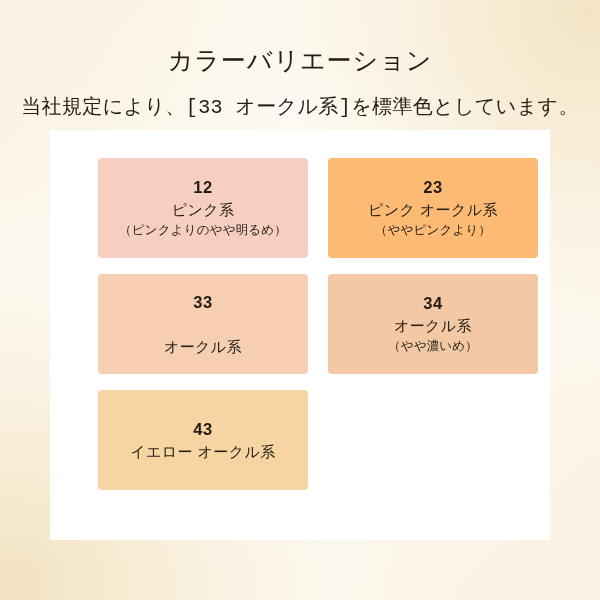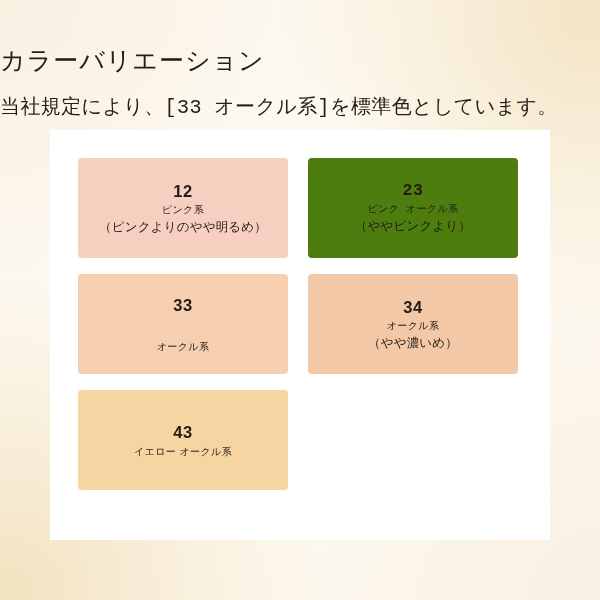--- a/index.html
+++ b/index.html
@@ -22,20 +22,21 @@
       radial-gradient(circle at 2% 98%, #f2e2c0 0%, rgba(242,226,192,0) 38%),
       radial-gradient(circle at 0% 0%, #f9f1e2 0%, rgba(249,241,226,0) 45%),
       radial-gradient(circle at 100% 100%, #f9f1e3 0%, rgba(249,241,227,0) 45%),
       linear-gradient(135deg, #fdf8ef 0%, #fffdf8 48%, #fdf7ec 100%);
   }
   .header {
     position: absolute;
     left: 0;
     top: 0;
     width: 600px;
+    text-align: center;
   }
   .title {
     margin: 0;
     padding-top: 44px;
     font-size: 25px;
     font-weight: normal;
     letter-spacing: 1px;
     color: #231c14;
   }
   .subtitle {
@@ -49,21 +50,21 @@
   .panel {
     position: absolute;
     left: 50px;
     top: 130px;
     width: 500px;
     height: 410px;
     background: #ffffff;
   }
   .swatch-grid {
     position: absolute;
-    left: 28px;
+    left: 48px;
     top: 28px;
     width: 440px;
     display: flex;
     flex-wrap: wrap;
     gap: 16px 20px;
   }
   .swatch {
     width: 210px;
     height: 100px;
     border-radius: 4px;
@@ -74,21 +75,21 @@
     text-align: center;
     color: #231c14;
   }
   .swatch-code {
     font-size: 16.5px;
     font-weight: bold;
     line-height: 1.25;
     letter-spacing: 0.5px;
   }
   .swatch-name {
-    font-size: 10px;
+    font-size: 15px;
     line-height: 1.3;
     letter-spacing: 0.4px;
     padding-top: 2px;
   }
   .swatch-note {
     font-size: 12.5px;
     line-height: 1.3;
     letter-spacing: 0.2px;
     padding-top: 3px;
   }
@@ -105,21 +106,21 @@
 
   <div class="panel">
     <div class="swatch-grid">
 
       <div class="swatch" style="background-color: rgb(247, 207, 192);">
         <div class="swatch-code">12</div>
         <div class="swatch-name">ピンク系</div>
         <div class="swatch-note">（ピンクよりのやや明るめ）</div>
       </div>
 
-      <div class="swatch" style="background-color: #4d7c0f; font-family: Liberation Mono, monospace;">
+      <div class="swatch" style="background-color: #fdba74;">
         <div class="swatch-code">23</div>
         <div class="swatch-name">ピンク オークル系</div>
         <div class="swatch-note">（ややピンクより）</div>
       </div>
 
       <div class="swatch" style="background-color: rgb(246, 207, 176); gap: 22px;">
         <div class="swatch-code">33</div>
         <div class="swatch-name">オークル系</div>
       </div>
 

